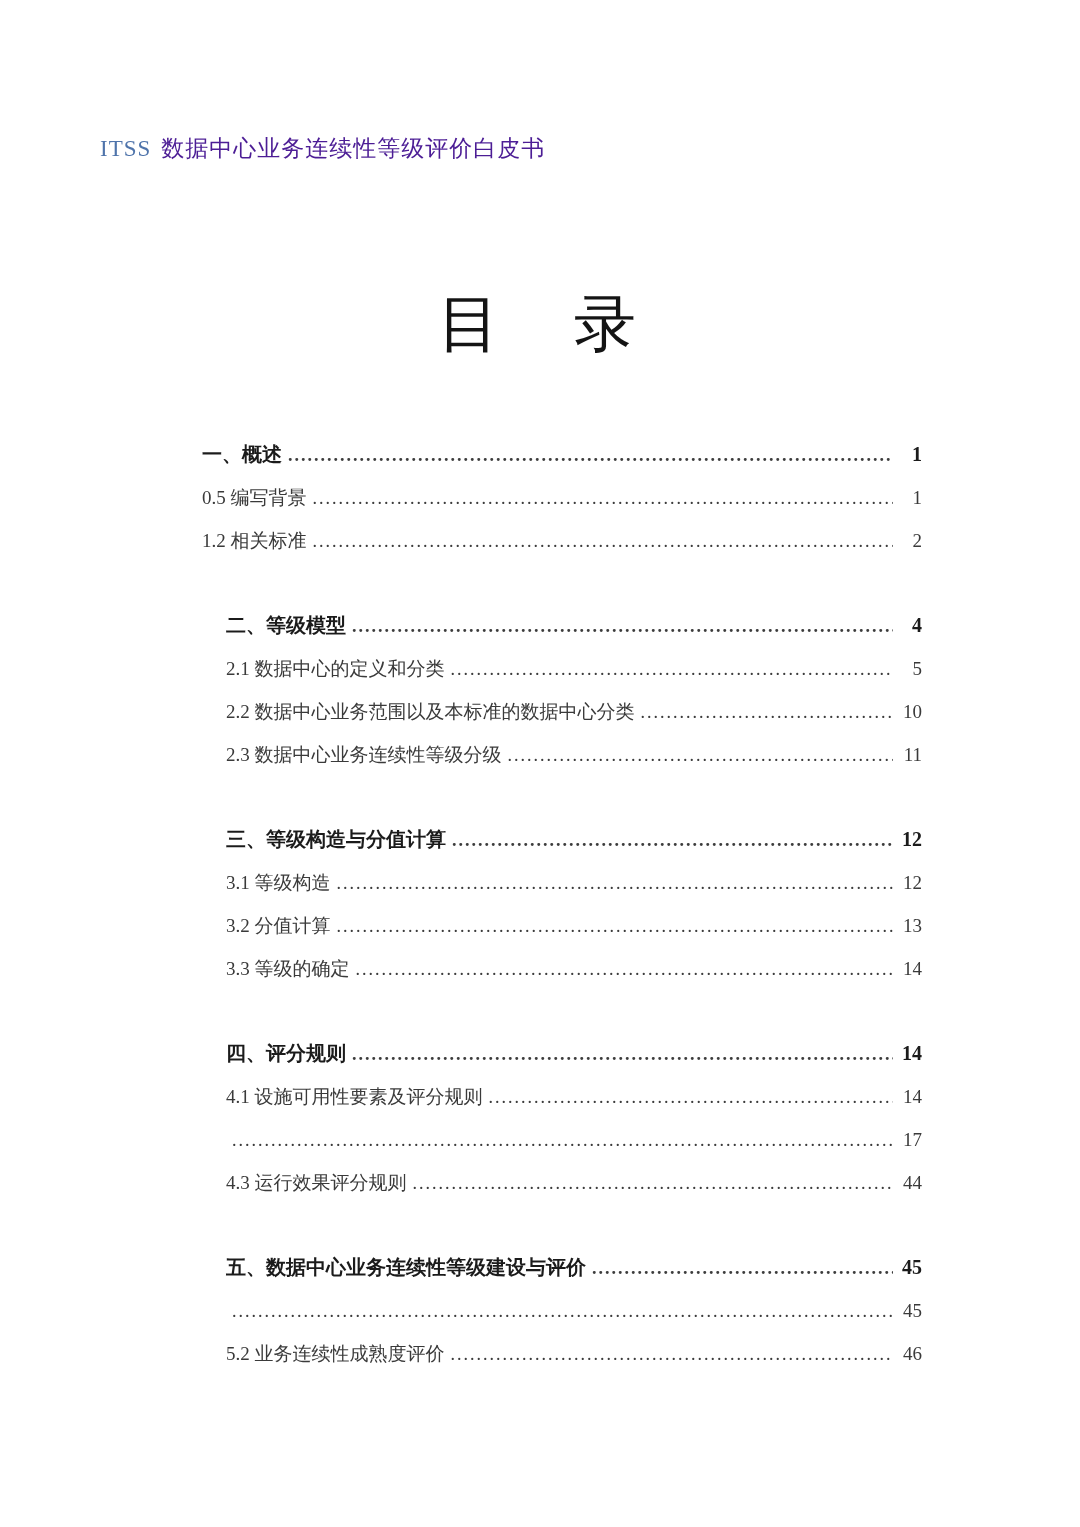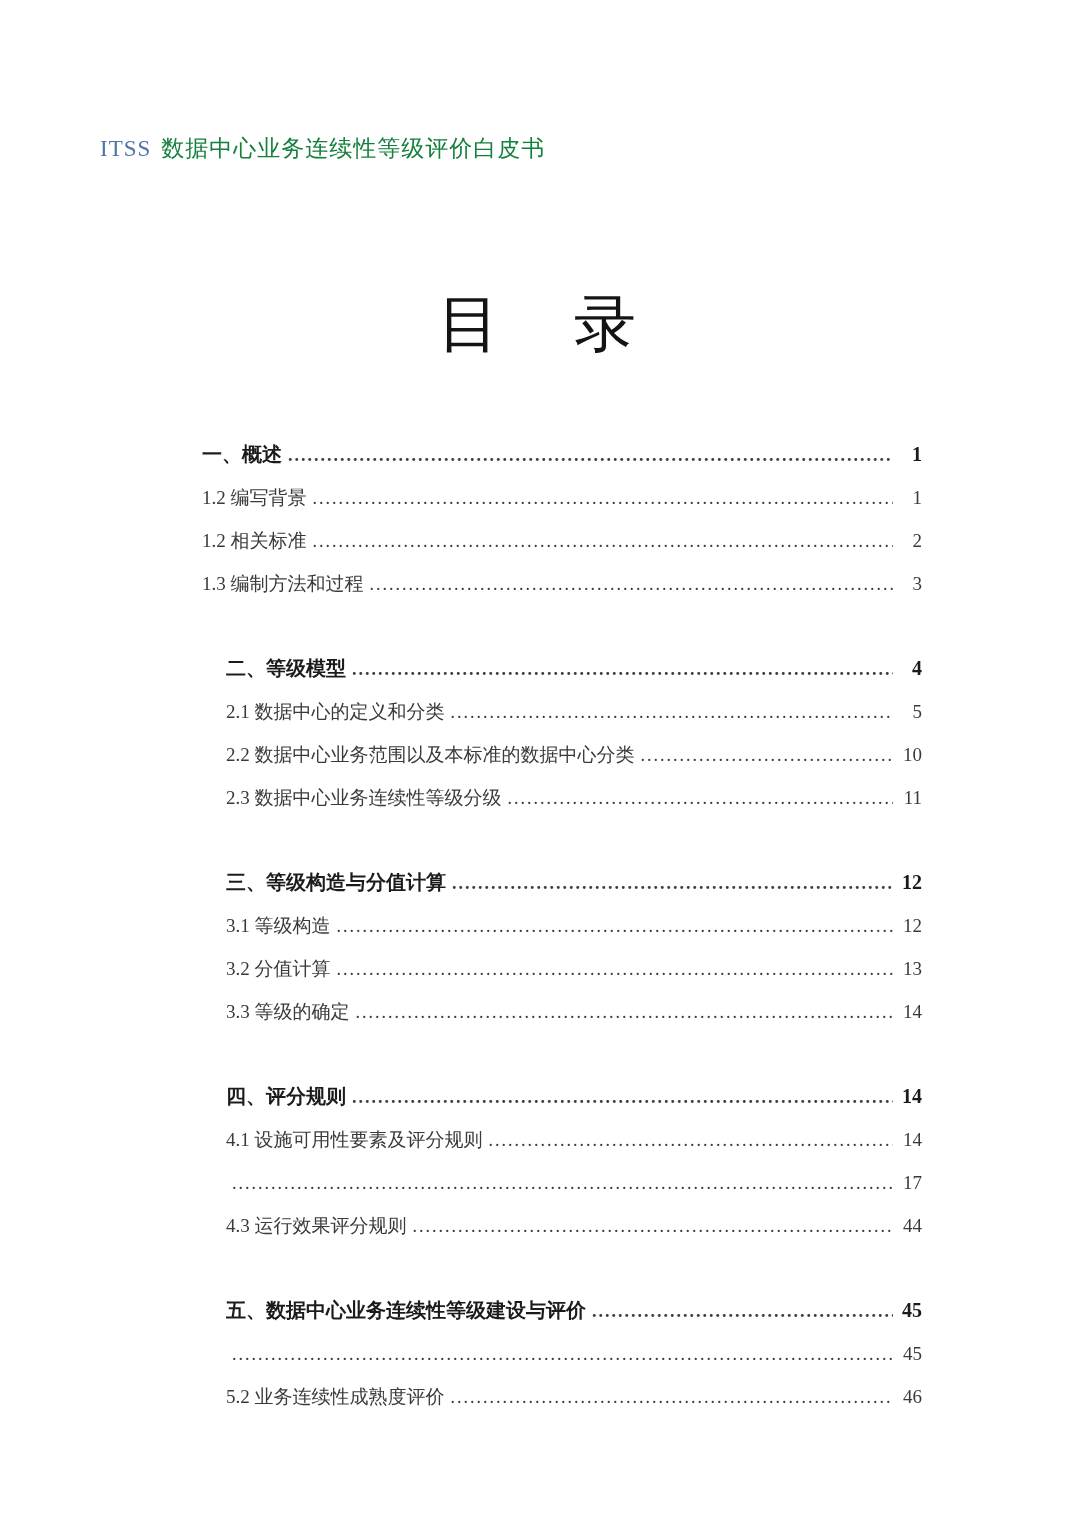--- a/index.html
+++ b/index.html
@@ -23,21 +23,21 @@
     font-size: 23px;
     letter-spacing: 1px;
     white-space: nowrap;
   }
   .brand {
     color: #4f74ab;
     font-family: "Liberation Serif", "DejaVu Serif", serif;
     margin-top: 9px;
   }
   .header-title {
-    color: #15803d;
+    color: #4c1d95;
     margin-left: 10px;
     font-family: "Liberation Sans", "DejaVu Sans", sans-serif;
   }
   
   .doc-title {
     position: absolute;
     top: 282px;
     left: 0;
     width: 100%;
     margin: 0;
@@ -106,33 +106,28 @@
   <h1 class="doc-title">目　录</h1>
 
   <div class="toc" id="toc-root">
       <section class="toc-section">
         <div class="toc-row toc-head">
           <span class="toc-label">一、概述</span>
           <span class="toc-dots"></span>
           <span class="toc-page">1</span>
         </div>
         <div class="toc-row">
-          <span class="toc-label">1.2 编写背景</span>
+          <span class="toc-label">0.5 编写背景</span>
           <span class="toc-dots"></span>
           <span class="toc-page">1</span>
         </div>
         <div class="toc-row">
           <span class="toc-label">1.2 相关标准</span>
           <span class="toc-dots"></span>
           <span class="toc-page">2</span>
-        </div>
-        <div class="toc-row">
-          <span class="toc-label">1.3 编制方法和过程</span>
-          <span class="toc-dots"></span>
-          <span class="toc-page">3</span>
         </div>
       </section>
       <section class="toc-section">
         <div class="toc-row toc-head">
           <span class="toc-label">二、等级模型</span>
           <span class="toc-dots"></span>
           <span class="toc-page">4</span>
         </div>
         <div class="toc-row">
           <span class="toc-label">2.1 数据中心的定义和分类</span>

